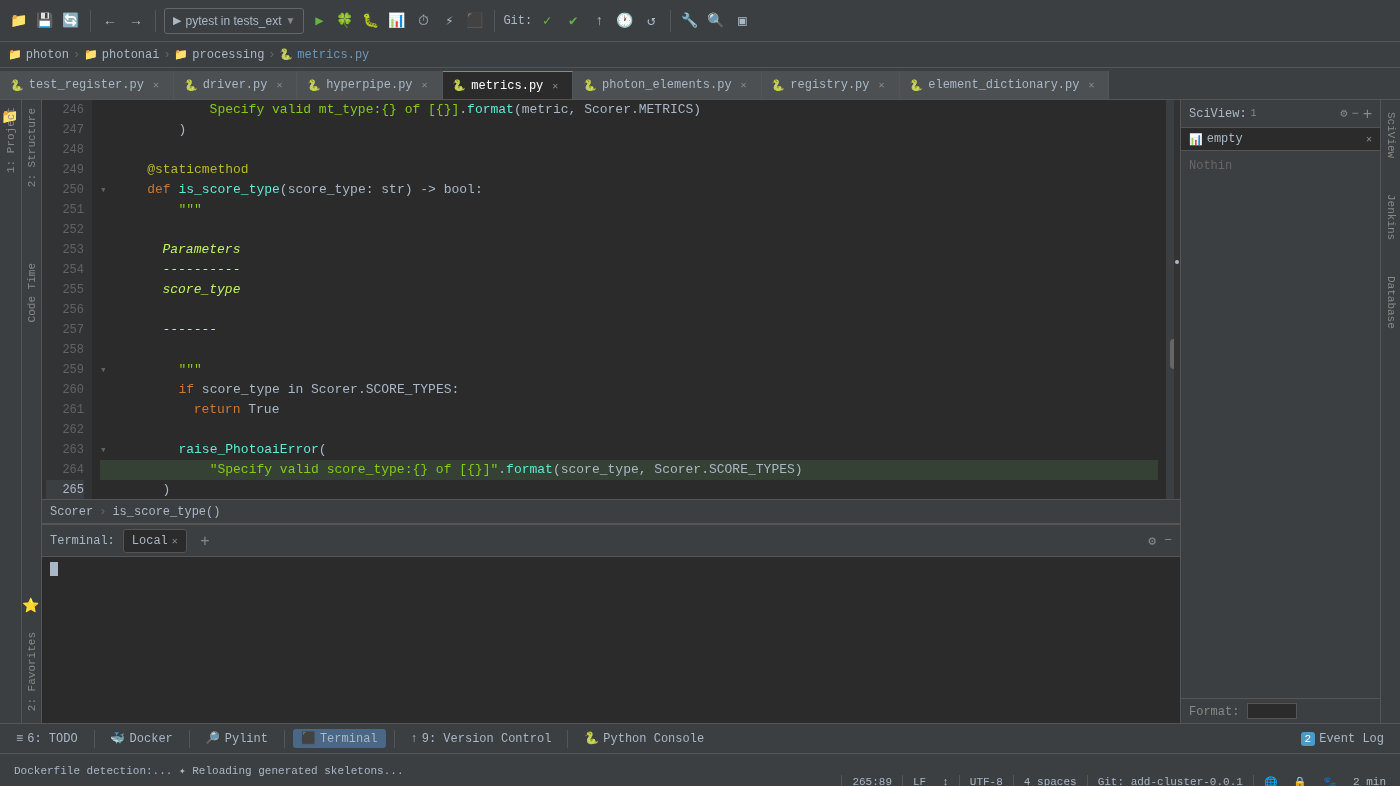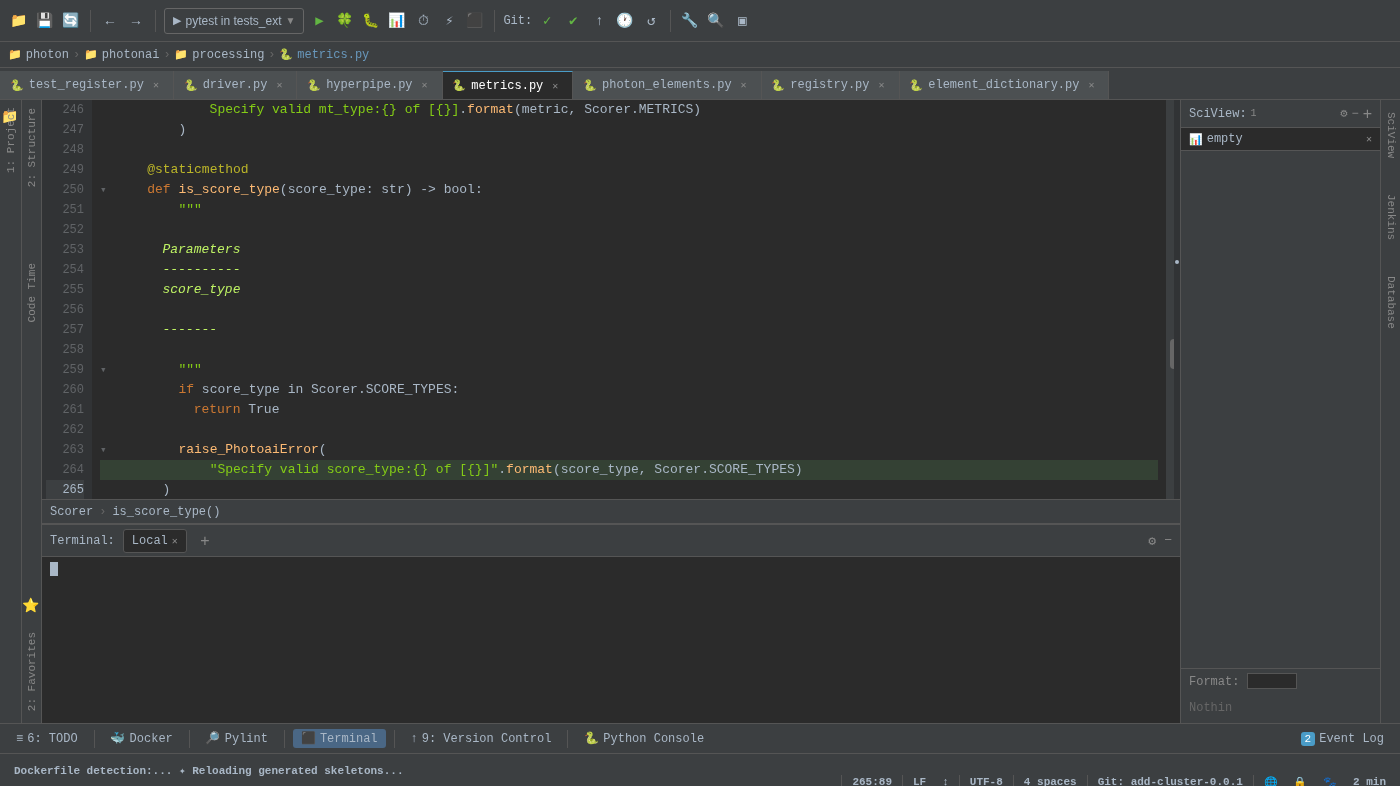--- a/index.html
+++ b/index.html
@@ -130,21 +130,21 @@
 
     .code-line {
       height: 20px;
       white-space: pre;
       display: flex;
       align-items: center;
     }
     .code-line.highlighted { background: #344134; }
 
     .kw { color: #cc7832; }
-    .fn { color: #fdba74; }
+    .fn { color: #5eead4; }
     .str { color: #84cc16; }
     .cm { color: #bef264; font-style: italic; }
     .cls { color: #a9b7c6; }
     .dec { color: #bbb529; }
     .param { color: #a9b7c6; }
     .op { color: #a9b7c6; }
 
     
     #scrollbar-area {
       width: 14px;
@@ -279,21 +279,20 @@
 
     
     #status-bar {
       height: 24px;
       background: #3c3f41;
       display: flex; align-items: center;
       padding: 16px 8px; gap: 4px;
       border-top: 1px solid #555;
       font-size: 11px; color: #a9b7c6;
       flex-shrink: 0;
-      font-weight: bold;
     }
     .status-item { padding: 0 6px; cursor: pointer; }
     .status-sep { width: 1px; height: 14px; background: #555; }
     .status-right { margin-left: auto; display: flex; align-items: center; gap: 4px; margin-top: 24px; }
 
     
     #left-panel {
       width: 20px;
       background: #3c3f41;
       border-right: 1px solid #555;
@@ -568,26 +567,26 @@
         <span style="cursor:pointer; color:#888;">⚙</span>
         <span style="cursor:pointer; color:#888;">−</span>
         <button style="background:transparent; border:none; color:#888; cursor:pointer; font-size:16px;">+</button>
       </div>
     </div>
     <div id="empty-tab">
       <span style="font-size:11px;">📊</span>
       <span>empty</span>
       <span style="color:#888; font-size:10px; margin-left:auto;">✕</span>
     </div>
+    <div id="nothing-label">
+      <span>Nothin</span>
+    </div>
     <div id="format-label">
       <span>Format:</span>
       <input type="text" style="width: 50px; background: rgb(43, 43, 43); border: 1px solid rgb(85, 85, 85); color: rgb(169, 183, 198); font-size: 11px; padding: 1px 3px;">
-    </div>
-    <div id="nothing-label">
-      <span>Nothin</span>
     </div>
   </div>
 
   <div id="right-sidebar">
     <div class="rs-label">SciView</div>
     <div class="rs-label" style="margin-top:20px;">Jenkins</div>
     <div class="rs-label" style="margin-top:20px;">Database</div>
   </div>
 </div>
 

